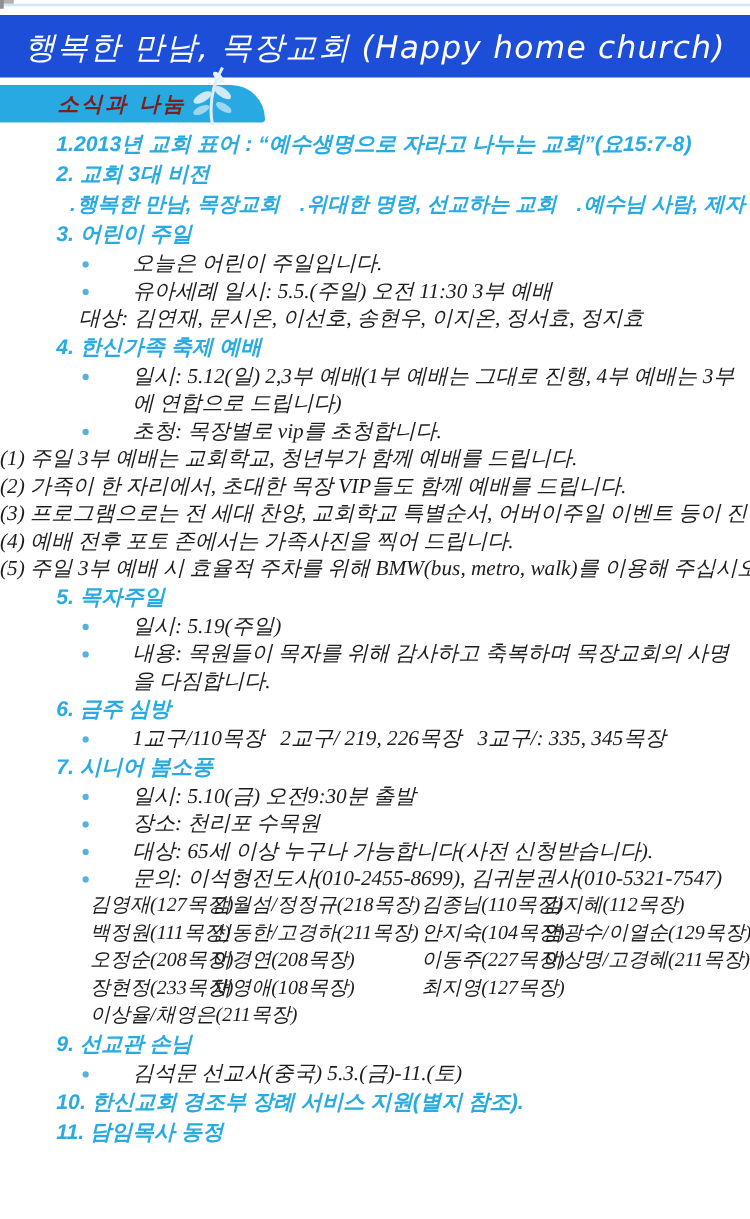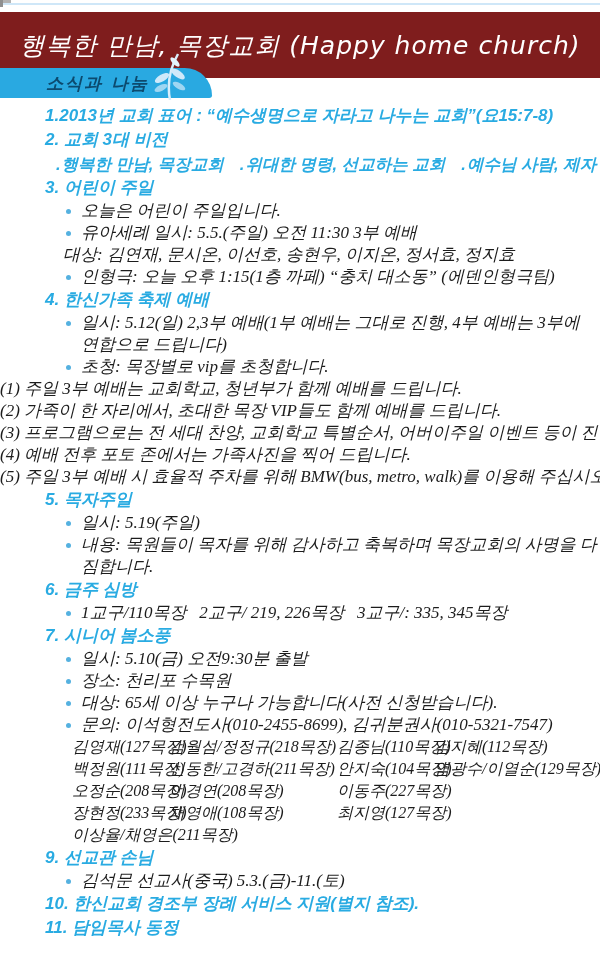--- a/index.html
+++ b/index.html
@@ -6,46 +6,46 @@
   html,body { width:600px; }
   body {
     height:975px; background:#ffffff; position:relative; overflow:hidden;
     font-family:"Liberation Serif", serif; color:#1c1c1c;
   }
   .topline { position:absolute; top:3px; left:0; width:600px; height:2px; background:#cfe7f8; }
   .corner-mark { position:absolute; top:0; left:0; width:11px; height:3px; background:#b3b3b3; }
   .corner-mark::after { content:""; position:absolute; top:0; left:0; width:3px; height:7px; background:#8f8f8f; }
 
   .banner {
-    position:absolute; top:12px; left:0; width:600px; height:66px;
-    background:#7f1d1d; display:flex; align-items:center; justify-content:center;
+    position:absolute; top:12px; left:0; width:600px; height:50px;
+    background:#1d4ed8; display:flex; align-items:center; justify-content:center;
   }
   .banner-title {
     color:#ffffff; font-family:"DejaVu Sans", sans-serif; font-style:italic;
     font-size:25px; letter-spacing:1px; white-space:nowrap;
   }
 
   .tab {
     position:absolute; top:68px; left:0; width:212px; height:30px;
     background:#29a9e1; border-radius:0 30px 3px 0;
   }
   .tab-label {
-    position:absolute; left:46px; top:4px; color:#0c4a6e;
+    position:absolute; left:46px; top:4px; color:#7f1d1d;
     font-family:"DejaVu Sans", sans-serif; font-style:italic; font-weight:bold;
     font-size:17px; letter-spacing:2px; white-space:nowrap;
   }
   .leaf-icon { position:absolute; left:148px; top:-16px; width:42px; height:48px; }
 
   .content { position:absolute; top:104px; left:0; width:600px; }
   .sec { margin-top:0;font-style:italic; }
   .sec-heading {
     font-family:"Liberation Sans", sans-serif; font-weight:bold;
     font-size:17px; line-height:24px; color:#29abe2; padding-left:45px; white-space:nowrap;
   }
-  .line { font-size:17px; line-height:22px; white-space:nowrap; }
+  .line { font-size:17px; line-height:22px; white-space:nowrap;gap:25px; }
   .bullet-line { display:flex; padding-left:66px; }
   .dot { flex:none; width:5px; height:5px; border-radius:50%; background:#55b1e0; margin:9px 10px 0 0; }
   .bullet-text { white-space:pre-wrap; }
   .indent-line { padding-left:63px; }
   .plain-line { }
   .vision-line {
     font-family:"Liberation Sans", sans-serif; font-weight:bold;
     font-size:16.5px; line-height:24px; color:#29abe2; padding-left:56px; white-space:nowrap;
   }
   .vision-part + .vision-part { margin-left:16px;text-align:center; }
@@ -87,24 +87,20 @@
       <div class="sec-heading">3. 어린이 주일</div>
       <div class="line bullet-line">
         <span class="dot"></span>
         <span class="bullet-text">오늘은 어린이 주일입니다.</span>
       </div>
       <div class="line bullet-line">
         <span class="dot"></span>
         <span class="bullet-text">유아세례 일시: 5.5.(주일) 오전 11:30 3부 예배</span>
       </div>
       <div class="line indent-line">대상: 김연재, 문시온, 이선호, 송현우, 이지온, 정서효, 정지효</div>
-      <div class="line bullet-line">
-        <span class="dot"></span>
-        <span class="bullet-text">인형극: 오늘 오후 1:15(1층 까페) “충치 대소동” (에덴인형극팀)</span>
-      </div>
     </div>
     <div class="sec">
       <div class="sec-heading">4. 한신가족 축제 예배</div>
       <div class="line bullet-line">
         <span class="dot"></span>
         <span class="bullet-text">일시: 5.12(일) 2,3부 예배(1부 예배는 그대로 진행, 4부 예배는 3부에 연합으로 드립니다)</span>
       </div>
       <div class="line bullet-line">
         <span class="dot"></span>
         <span class="bullet-text">초청: 목장별로 vip를 초청합니다.</span>
@@ -163,20 +159,21 @@
         <div class="hug-row">
           <span class="hug-cell">백정원(111목장)</span>
           <span class="hug-cell">신동한/고경하(211목장)</span>
           <span class="hug-cell">안지숙(104목장)</span>
           <span class="hug-cell">염광수/이열순(129목장)</span>
         </div>
         <div class="hug-row">
           <span class="hug-cell">오정순(208목장)</span>
           <span class="hug-cell">이경연(208목장)</span>
           <span class="hug-cell">이동주(227목장)</span>
+          <span class="hug-cell">이상명/고경혜(211목장)</span>
         </div>
         <div class="hug-row">
           <span class="hug-cell">장현정(233목장)</span>
           <span class="hug-cell">채영애(108목장)</span>
           <span class="hug-cell">최지영(127목장)</span>
         </div>
         <div class="hug-row">
           <span class="hug-cell">이상율/채영은(211목장)</span>
           <span class="hug-cell"></span>
           <span class="hug-cell"></span>

